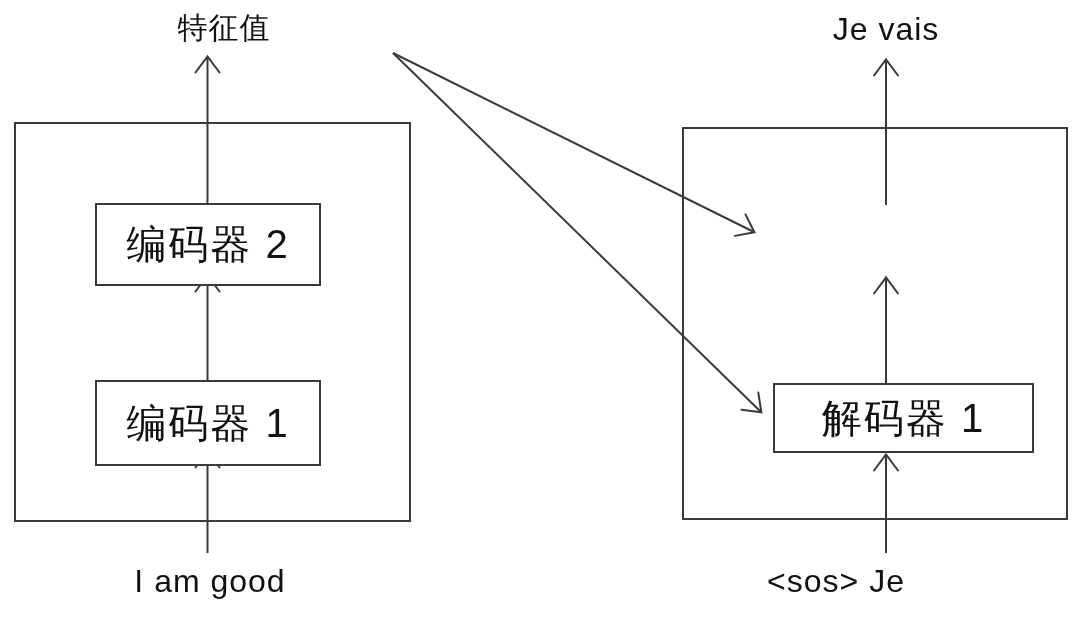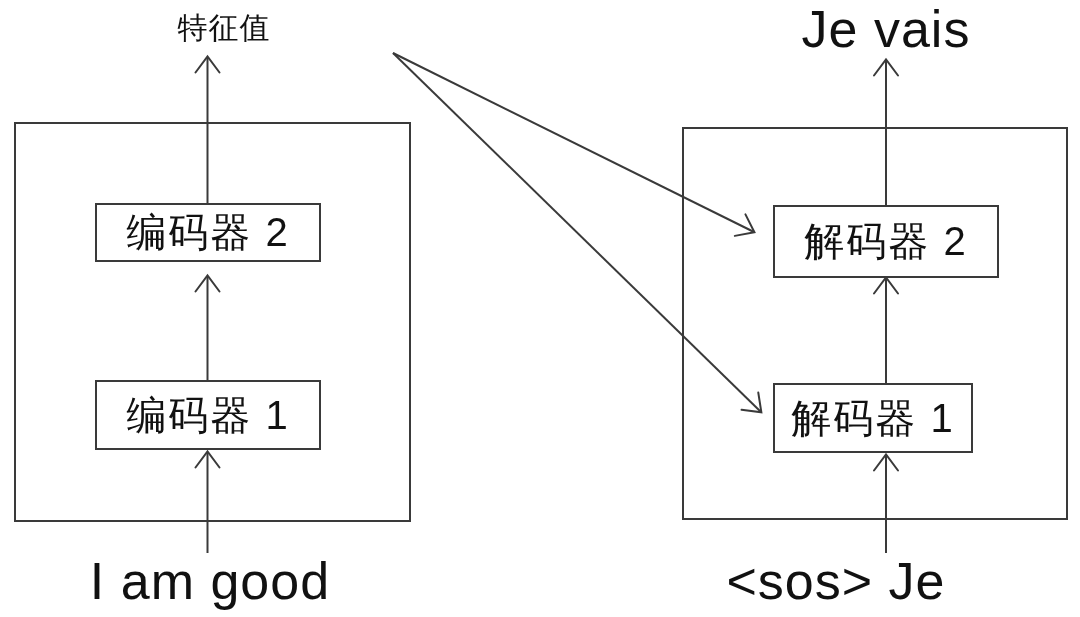--- a/index.html
+++ b/index.html
@@ -40,28 +40,28 @@
     box-sizing: border-box;
     z-index: 3;
     display: flex;
     align-items: center;
     justify-content: center;
     font-size: 40px;
     letter-spacing: 2px;
     color: #111111;
     white-space: nowrap;
   }
-  .block-box.enc2 { left: 95px;  top: 203px; width: 226px; height: 59px; }
-  .block-box.enc1 { left: 95px;  top: 380px; width: 226px; height: 70px; }
+  .block-box.enc2 { left: 95px;  top: 203px; width: 226px; height: 83px; }
+  .block-box.enc1 { left: 95px;  top: 380px; width: 226px; height: 86px; }
   .block-box.dec2 { left: 773px; top: 205px; width: 226px; height: 73px; }
-  .block-box.dec1 { left: 773px; top: 383px; width: 200px; height: 70px; }
+  .block-box.dec1 { left: 773px; top: 383px; width: 261px; height: 70px; }
   .io-label {
     position: absolute;
     transform: translateX(-50%);
-    font-size: 52px;
+    font-size: 32px;
     line-height: 46px;
     color: #111111;
     white-space: nowrap;
     z-index: 2;
     letter-spacing: 1px;
   }
   .io-label.feature   { left: 224px; top: 5px;   font-size: 30px; }
   .io-label.je-vais   { left: 886px; top: 6px; }
   .io-label.i-am-good { left: 210px; top: 558px; }
   .io-label.sos-je    { left: 836px; top: 558px; }
@@ -96,23 +96,20 @@
   <div class="outer-box encoder"></div>
   <div class="outer-box decoder"></div>
 
   <div class="block-box enc2">
     <span>编码器 2</span>
   </div>
   <div class="block-box enc1">
     <span>编码器 1</span>
   </div>
 
-  <div class="block-box dec2">
-    <span>解码器 2</span>
-  </div>
   <div class="block-box dec1">
     <span>解码器 1</span>
   </div>
 
   <div class="io-label feature">特征值</div>
   <div class="io-label je-vais">Je vais</div>
   <div class="io-label sos-je">&lt;sos&gt; Je</div>
   <div class="io-label i-am-good">I am good</div>
 
 </div>

